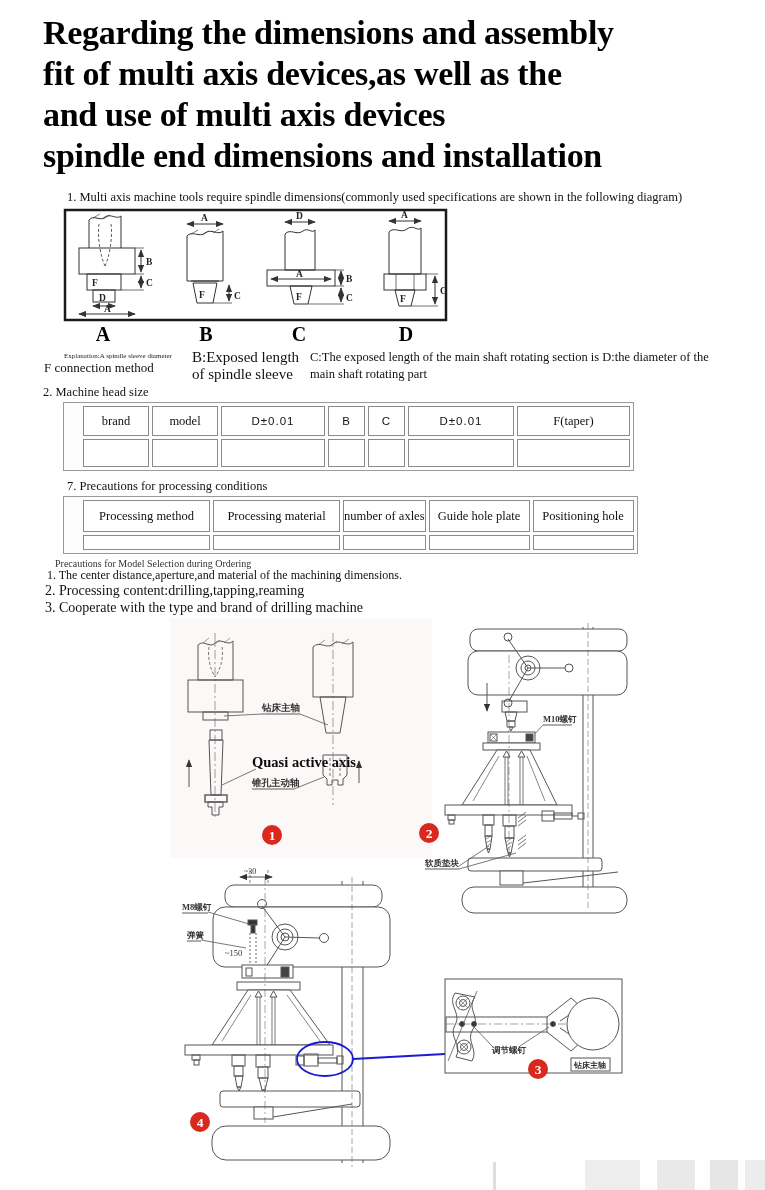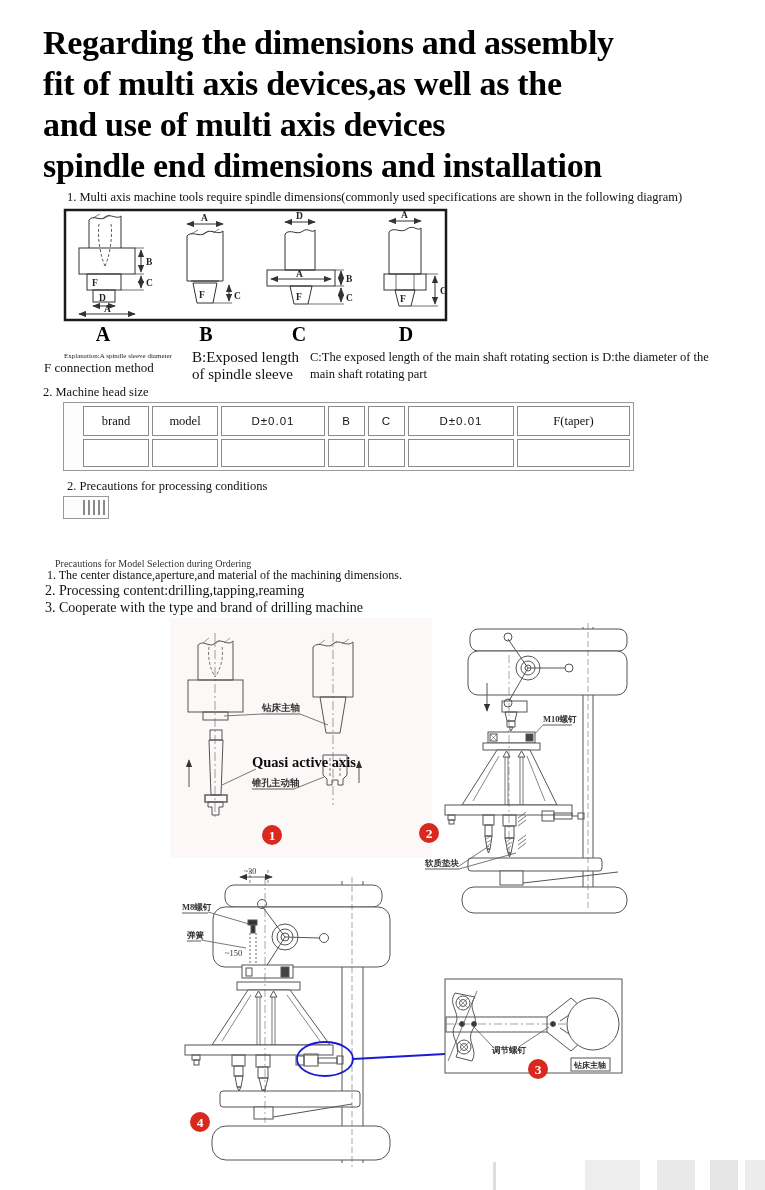--- a/index.html
+++ b/index.html
@@ -3,21 +3,21 @@
 <meta charset="utf-8">
 <style>
   html,body{margin:0;padding:0;}
   body{
     width:765px;height:1190px;background:#ffffff;position:relative;overflow:hidden;
     font-family:"Liberation Serif",serif;color:#111;
   }
   .abs{position:absolute;}
   
   #title{
-    left:43px;top:22px;width:690px;
+    left:43px;top:12px;width:690px;
     font-size:34px;line-height:41px;font-weight:bold;color:#000;
     letter-spacing:-0.3px;
   }
   #title span{display:block;}
   
   #intro{left:67px;top:190px;width:680px;font-size:12.5px;}
   
   #expl-a-note{left:45px;top:352px;font-size:7px;color:#222;margin-left:19px;}
   #expl-f-note{left:44px;top:360px;font-size:13px;}
   #expl-b-note{left:192px;top:349px;width:112px;font-size:15px;line-height:17px;}
@@ -164,23 +164,30 @@
     <div class="tcell ecell"></div>
     <div class="tcell ecell"></div>
     <div class="tcell ecell"></div>
     <div class="tcell ecell"></div>
     <div class="tcell ecell"></div>
     <div class="tcell ecell"></div>
     <div class="tcell ecell"></div>
   </div>
 </div>
 
-<div id="sec-precautions" class="abs">2. Precautions for processing conditions</div>
+<div id="sec-precautions" class="abs">7. Precautions for processing conditions</div>
 
 <div id="table2" class="tbl">
+  <div class="trow">
+    <div class="tcell hcell" style="width:125px">Processing method</div>
+    <div class="tcell hcell" style="width:125px">Processing material</div>
+    <div class="tcell hcell" style="width:71px">number of axles</div>
+    <div class="tcell hcell" style="width:99px">Guide hole plate</div>
+    <div class="tcell hcell" style="width:99px">Positioning hole</div>
+  </div>
   <div class="trow">
     <div class="tcell ecell"></div>
     <div class="tcell ecell"></div>
     <div class="tcell ecell"></div>
     <div class="tcell ecell"></div>
     <div class="tcell ecell"></div>
   </div>
 </div>
 
 <div id="notes-heading" class="abs">Precautions for Model Selection during Ordering</div>

